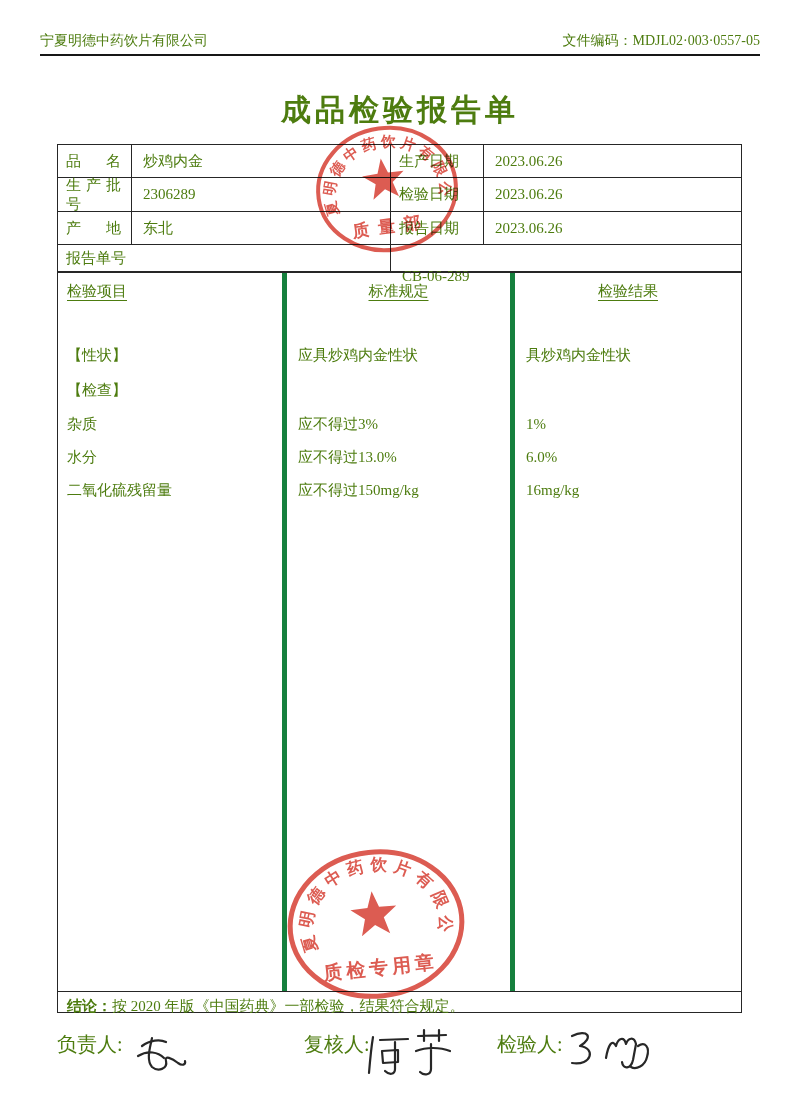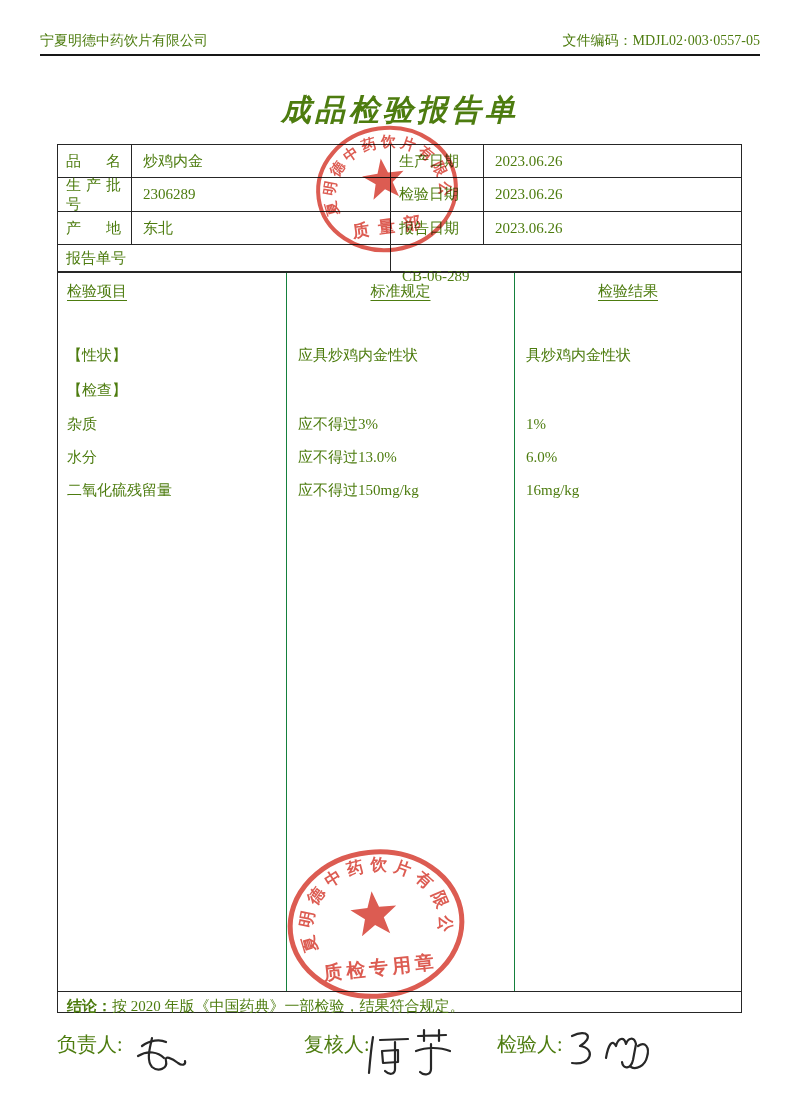--- a/index.html
+++ b/index.html
@@ -8,42 +8,42 @@
     position:relative; width:800px; height:1096px; background:#ffffff;
     font-family:"Liberation Serif","DejaVu Serif",serif; color:#4d7c0f;
     overflow:hidden;
   }
   
   .hdr { position:absolute; left:40px; right:40px; top:32px;
          display:flex; justify-content:space-between; font-size:14px; }
   .hdr-rule { position:absolute; left:40px; top:54px; width:720px; height:2px; background:#161616; }
   
   .title { position:absolute; left:0; top:90px; width:100%; text-align:center;
-           font-size:30px; font-weight:bold; letter-spacing:4px;font-style:italic; }
+           font-size:30px; font-weight:bold; letter-spacing:4px; }
   
   .info { position:absolute; left:57px; top:144px; width:685px;
           display:grid; grid-template-columns:74px 259px 93px 1fr;
           grid-template-rows:33px 34px 33px 26px;
           border:1px solid #262626; box-sizing:border-box; font-size:15px; }
   .info > div { display:flex; align-items:center; box-sizing:border-box; }
   .cell-br { border-right:1px solid #262626; }
   .cell-bb { border-bottom:1px solid #262626; }
   .lbl-j  { padding:0 10px 0 8px; }
   .lbl-j span { display:block; width:100%; text-align:justify; text-align-last:justify; }
   .lbl    { padding-left:8px; }
   .val    { padding-left:11px; }
   .span2a { grid-column:1 / 3; }
   .span2b { grid-column:3 / 5;margin-top:31px; }
   
   .results { position:absolute; left:57px; top:272px; width:685px; height:720px;
              display:grid; grid-template-columns:229px 228px 1fr;
              grid-template-rows:68px 35px 34px 33px 33px 33px 1fr;
              border:1px solid #262626; box-sizing:border-box; font-size:15px; }
   .results > div { box-sizing:border-box; }
-  .col-div { border-right:1px solid #15803d; }
+  .col-div { border-right:5px solid #15803d; }
   .rh { padding-top:9px; }
   .rh.c { text-align:center; }
   .rh.l { padding-left:9px; }
   .rh span { text-decoration:underline; text-underline-offset:4px; }
   .ri { padding-top:4px; line-height:20px; }
   .ri.c1 { padding-left:9px; }
   .ri.c2, .ri.c3 { padding-left:11px; }
   
   .conclusion { position:absolute; left:57px; top:991px; width:685px; height:22px;
                 border:1px solid #262626; box-sizing:border-box;

